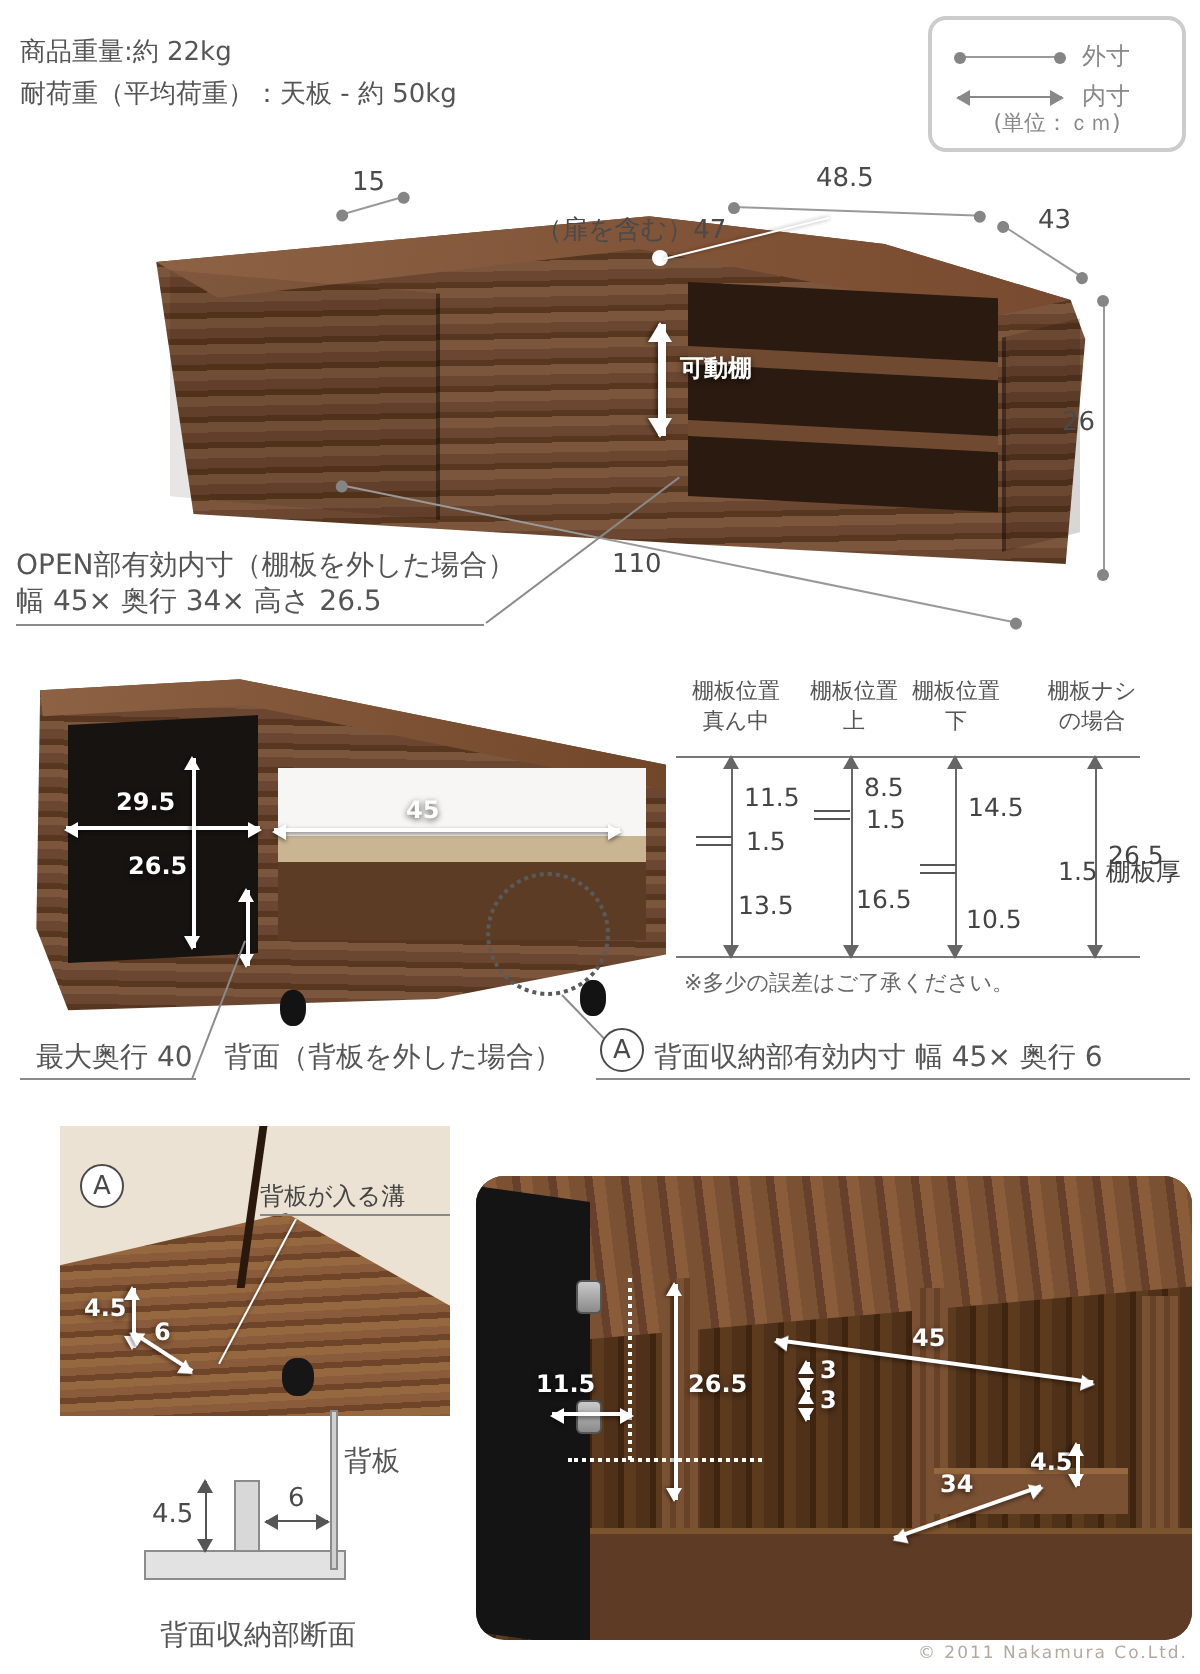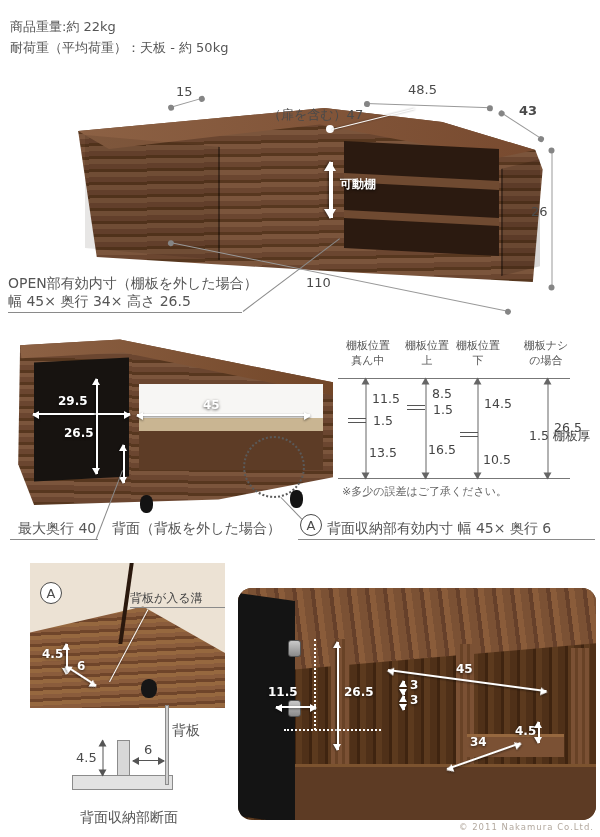--- a/index.html
+++ b/index.html
@@ -124,20 +124,31 @@
 </head>
 <body>
 
 <div class="page">
 
   <div class="product-info">
     <div>商品重量:約 22kg</div>
     <div>耐荷重（平均荷重）：天板 - 約 50kg</div>
   </div>
 
+  <div class="legend">
+    <div class="row" style="top:10px;">
+      <span class="dim-line samp" style="width:52px;"></span>
+      <span class="lbl">外寸</span>
+    </div>
+    <div class="row" style="top:30px;">
+      <span class="arrow samp thin" style="width:52px; color:#888;"></span>
+      <span class="lbl">内寸</span>
+    </div>
+    <div class="unit">(単位：ｃｍ)</div>
+  </div>
 
   <div class="front-photo">
     <div class="front-body"></div>
     <div class="front-top"></div>
     <div class="front-door-l"></div>
     <div class="front-door-r"></div>
     <div class="front-recess">
       <div class="recess-shelf" style="top:30%;"></div>
       <div class="recess-shelf" style="top:64%;"></div>
     </div>
@@ -148,21 +159,21 @@
   </div>
 
   <div class="dim-num" style="left:176px; top:84px;">15</div>
   <div class="dim-line" style="left:170px; top:107px; width:34px; transform:rotate(-16deg);"></div>
 
   <div class="dim-num" style="left:408px; top:82px;">48.5</div>
   <div class="dim-line" style="left:366px; top:103px; width:125px; transform:rotate(2deg);"></div>
 
   <div class="dim-num" style="left:268px; top:106px;">（扉を含む）47</div>
 
-  <div class="dim-num" style="left:519px; top:103px;font-weight:bold;">43</div>
+  <div class="dim-num" style="left:519px; top:103px;">43</div>
   <div class="dim-line" style="left:501px; top:112px; width:49px; transform:rotate(33deg);"></div>
 
   <div class="dim-num" style="left:531px; top:204px;">26</div>
   <div class="dim-line" style="left:552px; top:149px; width:139px; transform:rotate(90deg);"></div>
 
   <div class="dim-num" style="left:306px; top:275px;">110</div>
   <div class="dim-line" style="left:170px; top:242px; width:346px; transform:rotate(11.5deg);"></div>
 
   <div class="jp" style="left:8px; top:274px; line-height:18px;">
     <div>OPEN部有効内寸（棚板を外した場合）</div>

